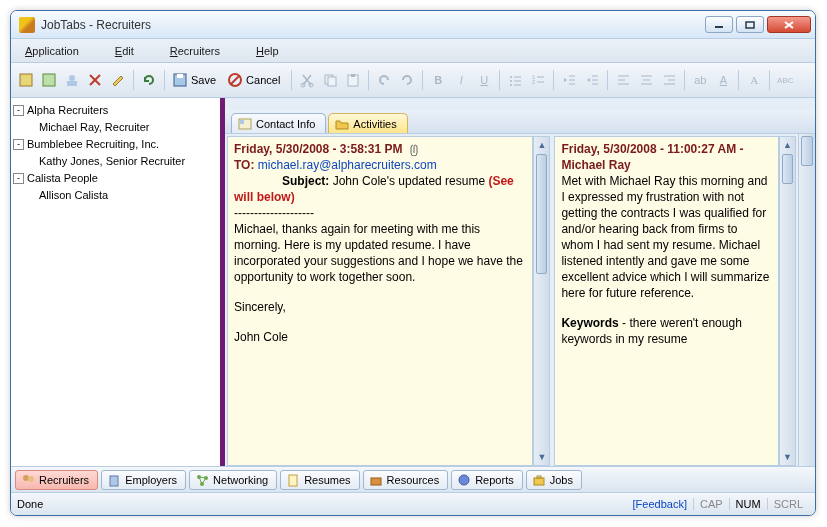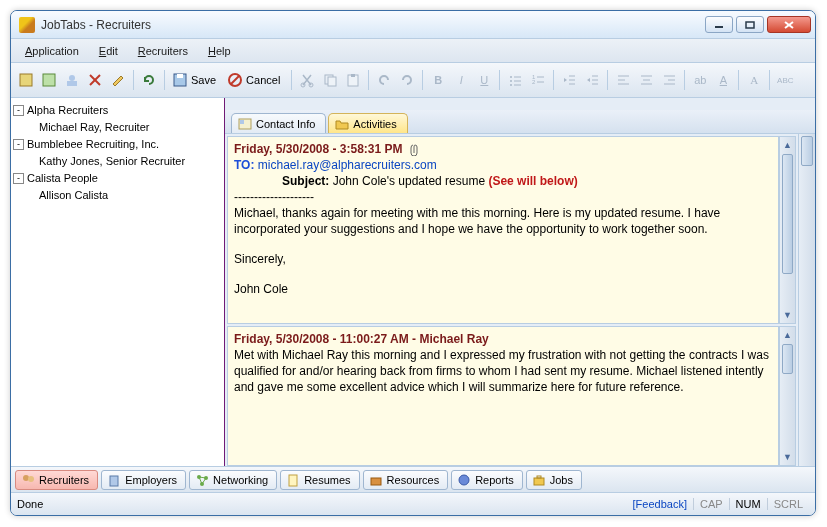--- a/index.html
+++ b/index.html
@@ -45,21 +45,21 @@
     display: flex; align-items: center; justify-content: center;
     font-size: 10px; color: #2a3a4a;
   }
   .win-btn.close { background: linear-gradient(to bottom, #f49a8e, #d44a33); border-color:#a63424; color:#fff; width:44px;}
   .menubar {
     height: 24px;
     background: linear-gradient(to bottom, #ecf1f7, #dde6f0);
     border-bottom: 1px solid #b8cde2;
     display: flex; align-items: center;
     padding: 0 6px;
-    gap: 4px;
+    gap: 20px;
   }
   .menu-item {
     padding: 2px 8px;
     color: #1a1a1a;
     border-radius: 3px;
   }
   .menu-item u { text-decoration: underline; }
   .toolbar {
     height: 30px;
     background: linear-gradient(to bottom, #f4f7fb, #dbe5f0);
@@ -93,21 +93,21 @@
     margin: 0 3px;
   }
   .body {
     flex: 1;
     display: flex;
     min-height: 0;
     border-bottom: 1px solid #b8cde2;
   }
   .tree-pane {
     width: 214px;
-    border-right: 1px solid #701a75;
+    border-right: 5px solid #701a75;
     background: #fff;
     overflow: auto;
     padding: 3px 2px;
   }
   .tree-node { white-space: nowrap; line-height: 16px; }
   .tree-toggle {
     display: inline-block;
     width: 11px; height: 11px;
     border: 1px solid #888;
     text-align: center;
@@ -157,42 +157,42 @@
   }
   .tab .ticon { width:14px; height:12px; }
   .activities-area {
     flex: 1;
     display: flex;
     min-height: 0;
   }
   .activities-inner {
     flex: 1;
     display: flex;
-    flex-direction: column;
+    flex-direction: row;
     min-height: 0;
   }
   .note-block {
     flex: 1;
     min-height: 0;
     display: flex;
   }
   .note-content {
     flex: 1;
     background: #fffce6;
     border: 1px solid #b8cde2;
     margin: 2px 0 0 2px;
     padding: 4px 6px;
     overflow: hidden;
     font-family: Verdana, Arial, sans-serif;
     font-size: 12px;
     line-height: 16px;
     color: #000;
   }
   .note-content .hdr-date { color: #7a1a1a; font-weight: bold; }
-  .note-content .hdr-to { color:#1d4ed8; font-weight:bold; }
+  .note-content .hdr-to { color:#7f1d1d; font-weight:bold; }
   .note-content .hdr-email { color: #0b46c2; }
   .note-content .hdr-sub { font-weight: bold; margin-left: 48px; }
   .note-content .hdr-red { color: #c01818; font-weight: bold; }
   .scroll-gutter {
     width: 17px;
     background: linear-gradient(to right, #e6edf5, #d2ddea);
     border: 1px solid #b8cde2;
     margin: 2px 2px 0 0;
     position: relative;
   }
@@ -535,20 +535,23 @@
               <div class="thumb" style="top:17px; height:120px;"></div>
               <div class="arrow down">▼</div>
             </div>
           </div>
 
           <div class="note-block" style="flex:0.9;">
             <div class="note-content">
               <div class="hdr-date">Friday, 5/30/2008 - 11:00:27 AM - Michael Ray</div>
               <div>Met with Michael Ray this morning and I expressed my frustration with not getting the contracts I was qualified for and/or hearing back from firms to whom I had sent my resume.  Michael listened intently and gave me some excellent advice which I will summarize here for future reference.</div>
               <div style="height:14px;"></div>
+              <div>
+                <span style="font-weight:bold;">Keywords</span><span> - there weren't enough keywords in my resume</span>
+              </div>
             </div>
             <div class="scroll-gutter">
               <div class="arrow up">▲</div>
               <div class="thumb" style="top:17px; height:30px;"></div>
               <div class="arrow down">▼</div>
             </div>
           </div>
         </div>
         <div class="right-scroll">
           <div class="thumb"></div>

